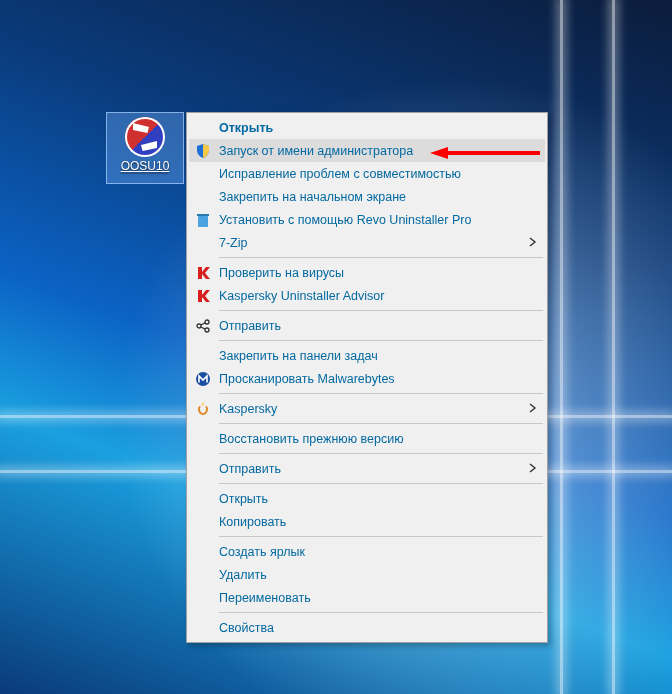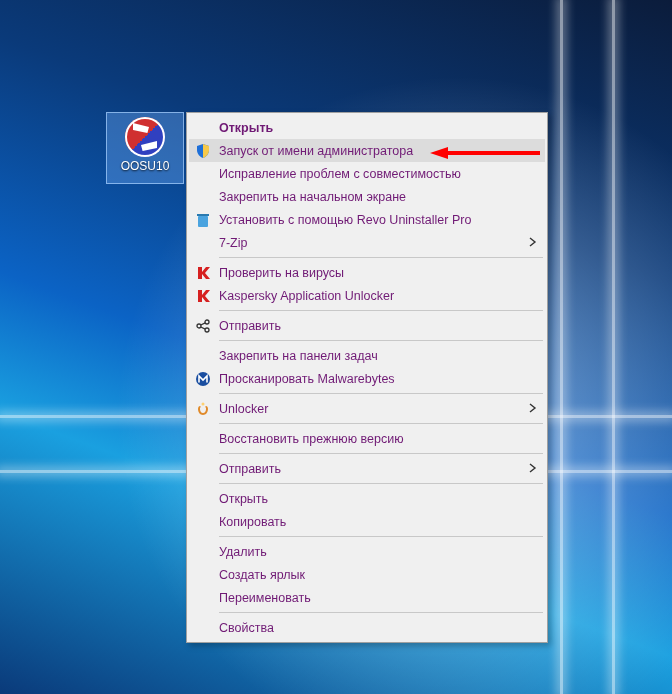--- a/index.html
+++ b/index.html
@@ -41,20 +41,21 @@
     border: 1px solid rgba(170,210,255,0.7);
     display: flex;
     flex-direction: column;
     align-items: center;
     justify-content: flex-start;
     padding-top: 4px;
     color: #fff;
     font-size: 12px;
     text-shadow: 0 1px 2px rgba(0,0,0,0.8);
     cursor: pointer;
+    text-decoration: underline;
   }
   .desktop-icon .ic-img {
     width: 40px; height: 40px;
     background: linear-gradient(135deg,#d03030 50%, #3040c0 50%);
     border-radius: 50%;
     position: relative;
     box-shadow: 0 0 0 2px #fff inset;
   }
   .desktop-icon .ic-img::before,
   .desktop-icon .ic-img::after {
@@ -70,21 +71,21 @@
 
   .context-menu {
     position: absolute;
     top: 112px;
     left: 186px;
     width: 362px;
     background: #f0f0f0;
     border: 1px solid #a0a0a0;
     box-shadow: 3px 3px 6px rgba(0,0,0,0.25);
     font-size: 12.5px;
-    color: #701a75;
+    color: #0369a1;
     padding: 3px 2px;
   }
   .menu-item {
     display: grid;
     grid-template-columns: 28px 1fr 16px;
     align-items: center;
     height: 23px;
     padding: 0 4px 0 0;
     cursor: pointer;
   }
@@ -172,21 +173,21 @@
       </div>
       <div class="label">Проверить на вирусы</div>
       <div class="sub"></div>
     </div>
     <div class="menu-item">
       <div class="icon">
         <svg width="16" height="16" viewBox="0 0 16 16">
           <path d="M3 2h4v5l4-5h4l-5 6 5 6h-4l-4-5v5H3z" fill="#d62020"></path>
         </svg>
       </div>
-      <div class="label">Kaspersky Application Unlocker</div>
+      <div class="label">Kaspersky Uninstaller Advisor</div>
       <div class="sub"></div>
     </div>
     <div class="sep"></div>
     <div class="menu-item">
       <div class="icon">
         <svg width="16" height="16" viewBox="0 0 16 16">
           <circle cx="4" cy="8" r="2" fill="none" stroke="#333" stroke-width="1.3"></circle>
           <circle cx="12" cy="4" r="2" fill="none" stroke="#333" stroke-width="1.3"></circle>
           <circle cx="12" cy="12" r="2" fill="none" stroke="#333" stroke-width="1.3"></circle>
           <line x1="5.7" y1="7" x2="10.3" y2="4.8" stroke="#333" stroke-width="1.3"></line>
@@ -213,21 +214,21 @@
       <div class="sub"></div>
     </div>
     <div class="sep"></div>
     <div class="menu-item">
       <div class="icon">
         <svg width="16" height="16" viewBox="0 0 16 16">
           <path d="M8 14c-3 0-5-3-5-6 0-2 1-3 2-3l1 1c-1 0-1 1-1 2 0 2 1 4 3 4s3-2 3-4c0-1 0-2-1-2l1-1c1 0 2 1 2 3 0 3-2 6-5 6z" fill="#e08a2a"></path>
           <circle cx="8" cy="3" r="1.5" fill="#ffd070"></circle>
         </svg>
       </div>
-      <div class="label">Unlocker</div>
+      <div class="label">Kaspersky</div>
       <div class="sub"><svg width="8" height="10" viewBox="0 0 8 10">
           <path d="M1 1l5 4-5 4" fill="none" stroke="#333" stroke-width="1.4"></path>
         </svg></div>
     </div>
     <div class="sep"></div>
     <div class="menu-item">
       <div class="icon"></div>
       <div class="label">Восстановить прежнюю версию</div>
       <div class="sub"></div>
     </div>
@@ -246,26 +247,26 @@
       <div class="sub"></div>
     </div>
     <div class="menu-item">
       <div class="icon"></div>
       <div class="label">Копировать</div>
       <div class="sub"></div>
     </div>
     <div class="sep"></div>
     <div class="menu-item">
       <div class="icon"></div>
+      <div class="label">Создать ярлык</div>
+      <div class="sub"></div>
+    </div>
+    <div class="menu-item">
+      <div class="icon"></div>
       <div class="label">Удалить</div>
-      <div class="sub"></div>
-    </div>
-    <div class="menu-item">
-      <div class="icon"></div>
-      <div class="label">Создать ярлык</div>
       <div class="sub"></div>
     </div>
     <div class="menu-item">
       <div class="icon"></div>
       <div class="label">Переименовать</div>
       <div class="sub"></div>
     </div>
     <div class="sep"></div>
     <div class="menu-item">
       <div class="icon"></div>

